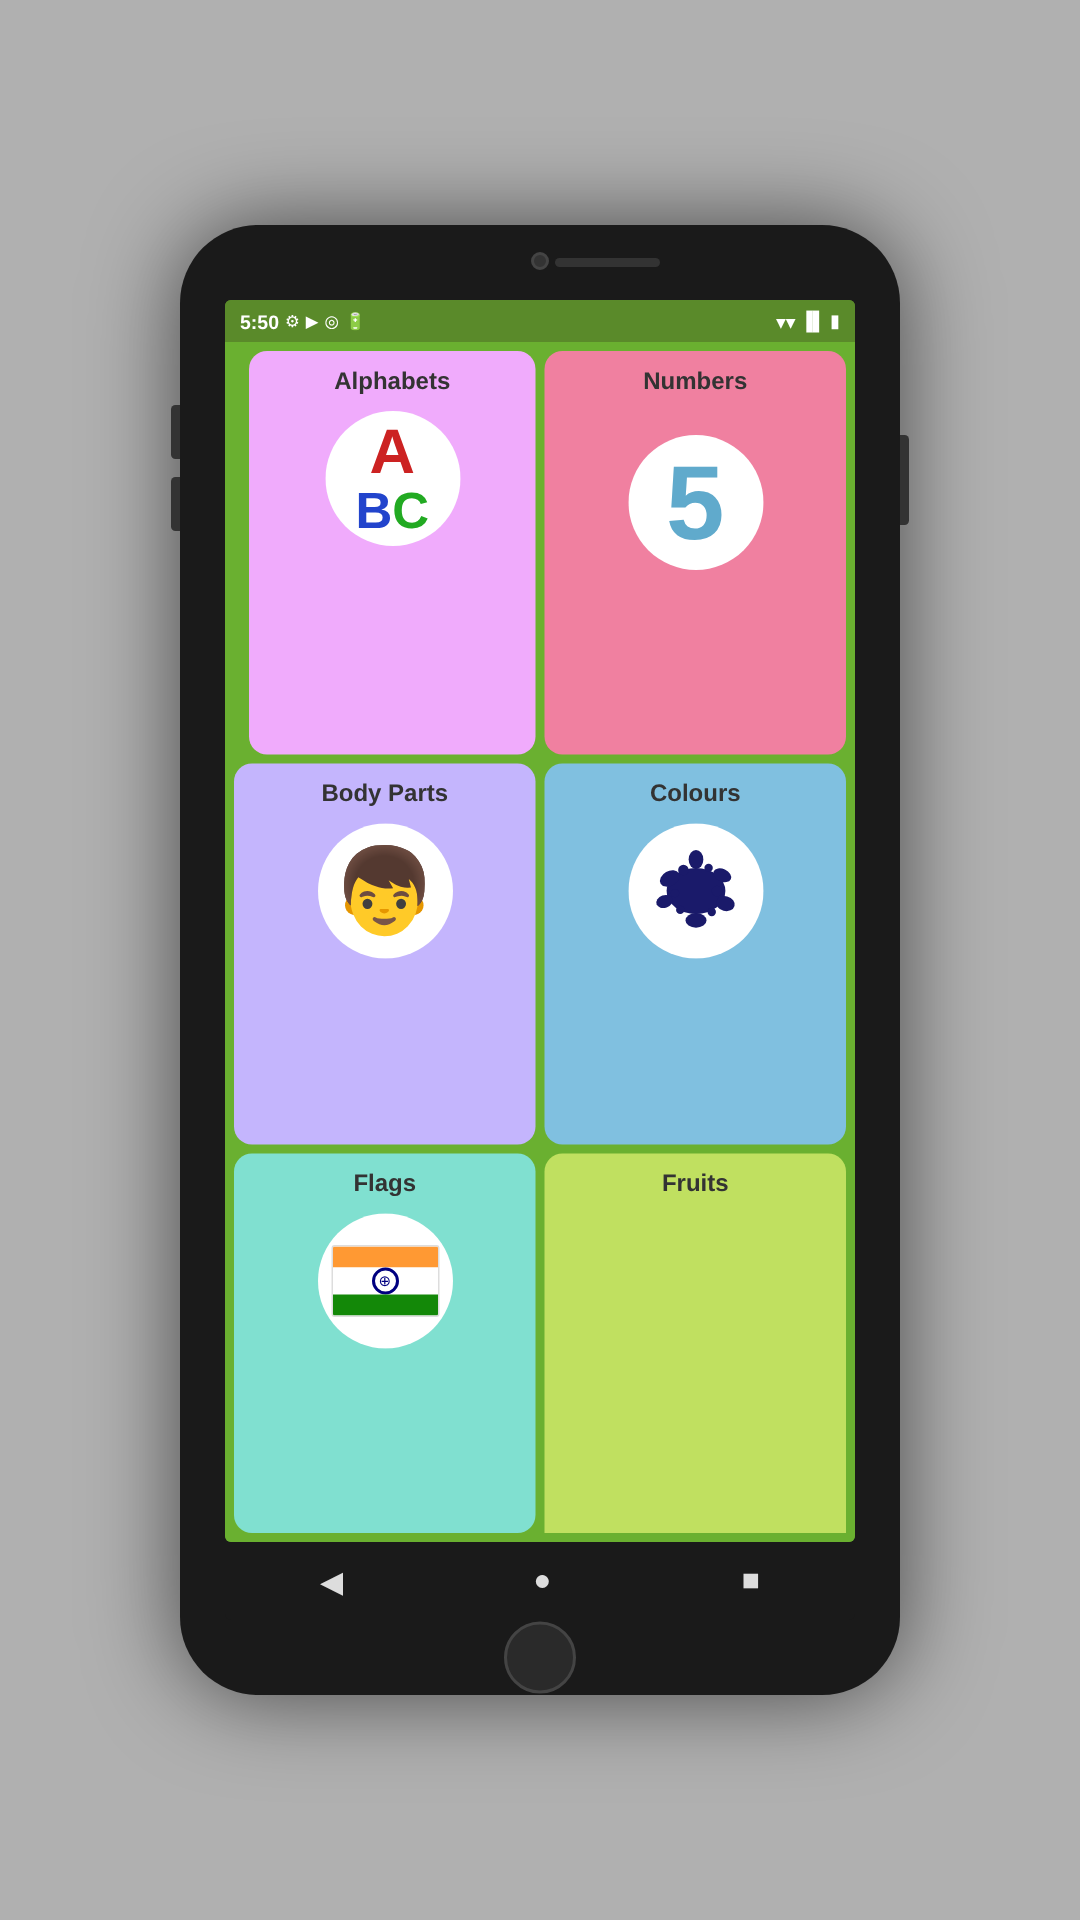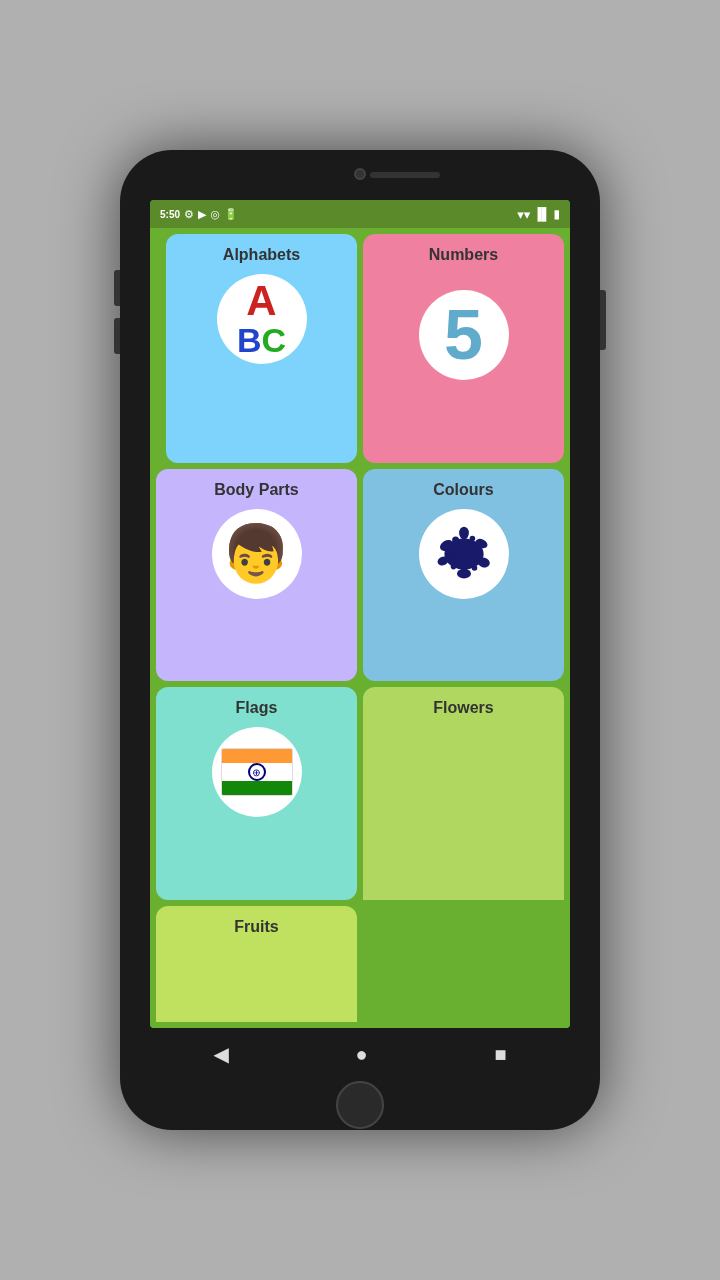--- a/index.html
+++ b/index.html
@@ -88,21 +88,21 @@
     }
 
     .status-right {
       display: flex;
       align-items: center;
       gap: 3px;
     }
 
     .status-time {
       font-weight: bold;
-      font-size: 10px;
+      font-size: 13px;
     }
 
     .grid-container {
       display: grid;
       grid-template-columns: 1fr 1fr;
       gap: 6px;
       padding: 6px;
       flex: 1;
       background: #6ab030;
     }
@@ -131,21 +131,21 @@
       border-radius: 50%;
       background: white;
       display: flex;
       align-items: center;
       justify-content: center;
       font-size: 48px;
       overflow: hidden;
       border: 2px solid rgba(255,255,255,0.6);
     }
 
-    .alphabets-card { background: #7dd3fc; margin-left: 10px; }
+    .alphabets-card { background: #f0abfc; margin-left: 10px; }
     .numbers-card { background: #f080a0; gap: 16px; }
     .animals-card { background: #b090d0; }
     .body-parts-card { background: #c4b5fd; }
     .clothes-card { background: #9090d0; }
     .colours-card { background: #80c0e0; }
     .helpers-card { background: #80d0e0; }
     .flags-card { background: #80e0d0; }
     .flowers-card { background: #b0d860; }
     .fruits-card { background: #c0e060; }
 
@@ -360,23 +360,20 @@
           <div class="india-flag">
             <div class="flag-orange"></div>
             <div class="flag-white">
               <div class="ashoka-chakra">⊕</div>
             </div>
             <div class="flag-green"></div>
           </div>
         </div>
       </div>
 
-      <div class="grid-item flowers-card" style="border-radius: 12px 12px 0 0; padding-bottom: 8px;">
-        <span class="grid-item-label">Flowers</span>
-      </div>
 
       <div class="grid-item fruits-card" style="border-radius: 12px 12px 0 0; padding-bottom: 8px;">
         <span class="grid-item-label">Fruits</span>
       </div>
 
     </div>
   </div>
 
   <div class="phone-bottom">
     <span class="nav-btn">◀</span>

